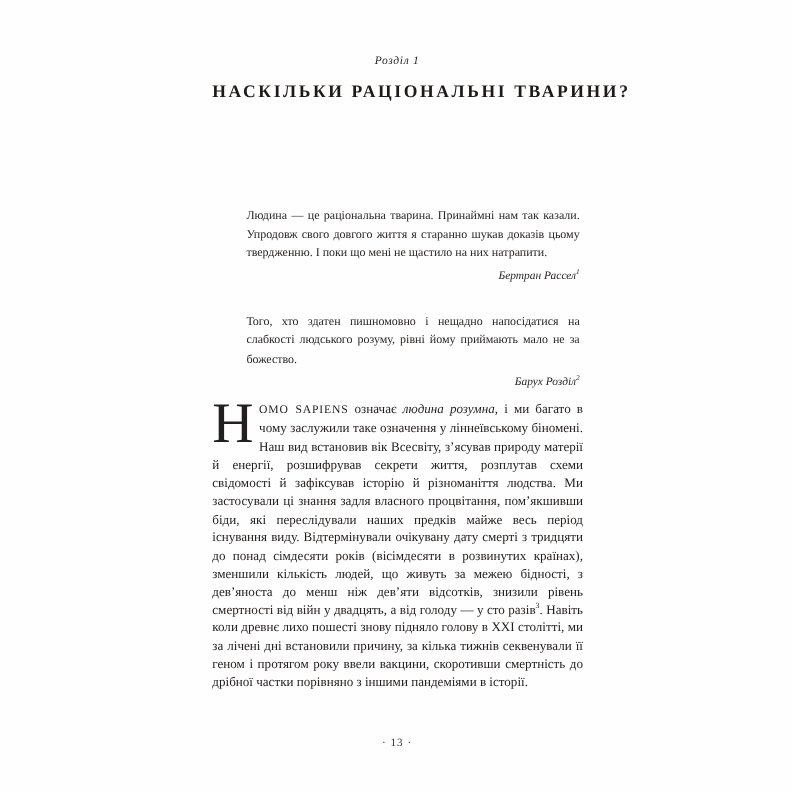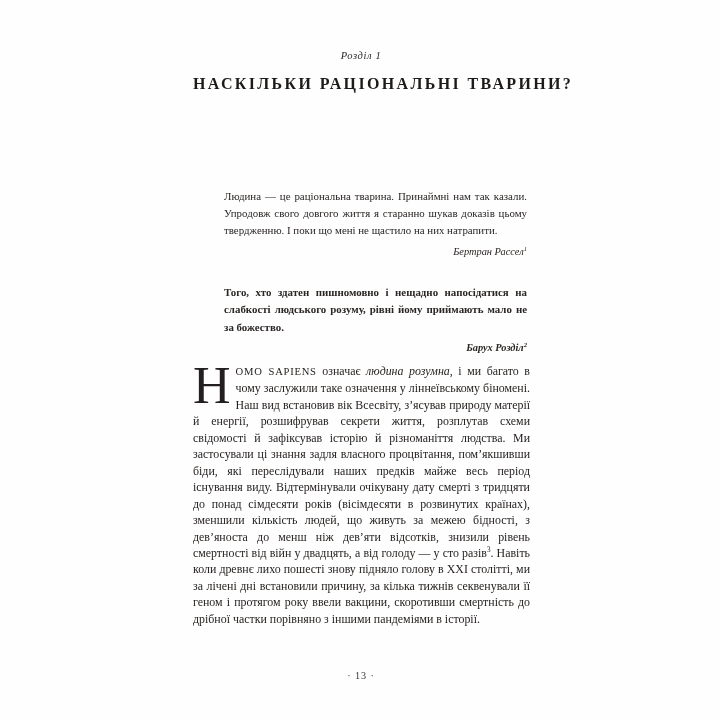--- a/index.html
+++ b/index.html
@@ -52,21 +52,21 @@
   
   .epigraphs {
     position: absolute;
     left: 224px;
     top: 188px;
     width: 303px;
   }
   .epigraph {
     margin-bottom: 26px;
   }
-  .epigraph:last-child { margin-bottom: 0; font-weight: bold; }
+  .epigraph:last-child { margin-bottom: 0; }
 
   .epigraph-text {
     font-size: 10.9px;
     line-height: 17.2px;
     text-align: justify;
     color: #2a2624;
     hyphens: manual;
   }
   .epigraph-attr {
     font-style: italic;

